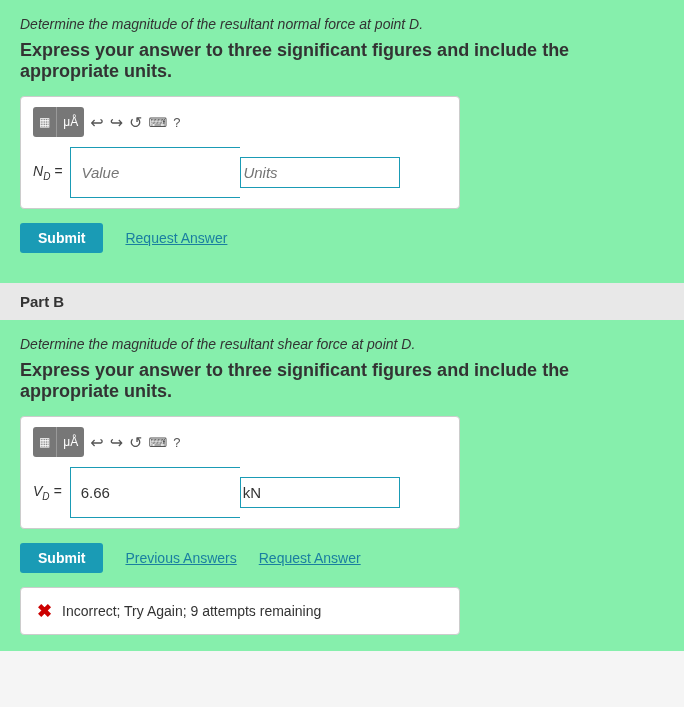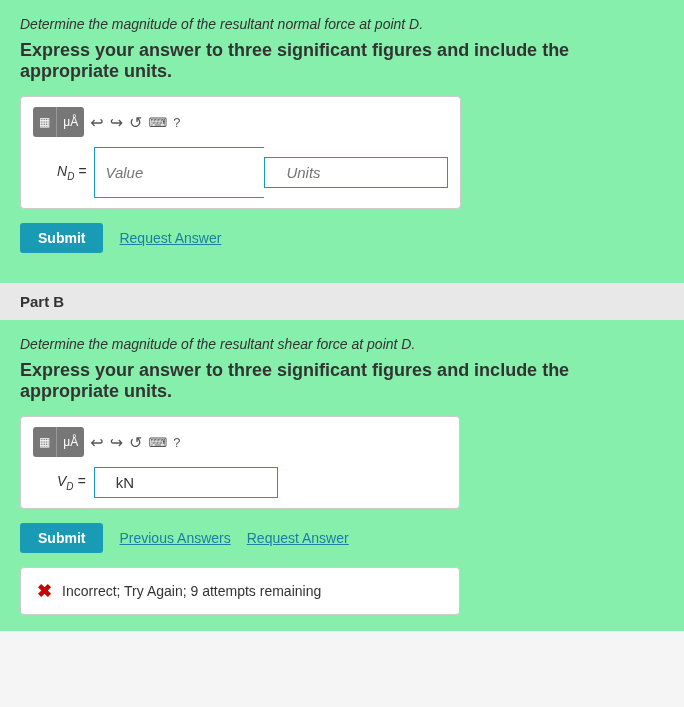--- a/index.html
+++ b/index.html
@@ -77,21 +77,20 @@
       font-size: 13px;
       color: #555;
       cursor: pointer;
       background: none;
       border: none;
     }
     .input-row {
       display: flex;
       align-items: center;
       gap: 0;
-      margin-left: 24px;
     }
     .var-label {
       font-style: italic;
       font-size: 14px;
       margin-right: 8px;
       white-space: nowrap;
       color: #333;
     }
     .var-label sub {
       font-size: 10px;
@@ -105,36 +104,36 @@
       color: #999;
       width: 170px;
       outline: none;
     }
     .value-input.has-value {
       font-style: normal;
       color: #333;
     }
     .units-input {
       border: 1.5px solid #1a9bb5;
-      padding: 6px 21px;
+      padding: 6px 2px;
       font-size: 15px;
       font-style: italic;
       color: #999;
-      width: 184px;
+      width: 160px;
       outline: none;
       border-left: 1.5px solid #1a9bb5;
     }
     .units-input.has-value {
       font-style: normal;
       color: #333;
     }
     .actions {
       display: flex;
       align-items: center;
-      gap: 16px;
+      gap: 22px;
       margin-bottom: 14px;
     }
     .submit-btn {
       background: #1a9bb5;
       color: #fff;
       border: none;
       border-radius: 3px;
       padding: 7px 18px;
       font-size: 14px;
       cursor: pointer;
@@ -225,20 +224,21 @@
       <button class="toolbar-arrow" title="Undo">↩</button>
       <button class="toolbar-arrow" title="Redo">↪</button>
       <button class="toolbar-arrow" title="Refresh">↺</button>
       <button class="toolbar-symbol" title="Keyboard">⌨</button>
       <button class="toolbar-symbol" title="Help">?</button>
     </div>
     <div class="input-row">
       <span class="var-label">
         <em><span>V</span><sub>D</sub></em> =
       </span>
+      <input class="value-input has-value" type="text" value="6.66" style="">
       <input class="units-input has-value" type="text" value="kN" style="">
     </div>
   </div>
 
   <div class="actions">
     <button class="submit-btn">Submit</button>
     <button class="link-btn">Previous Answers</button>
     <button class="link-btn">Request Answer</button>
   </div>
 

